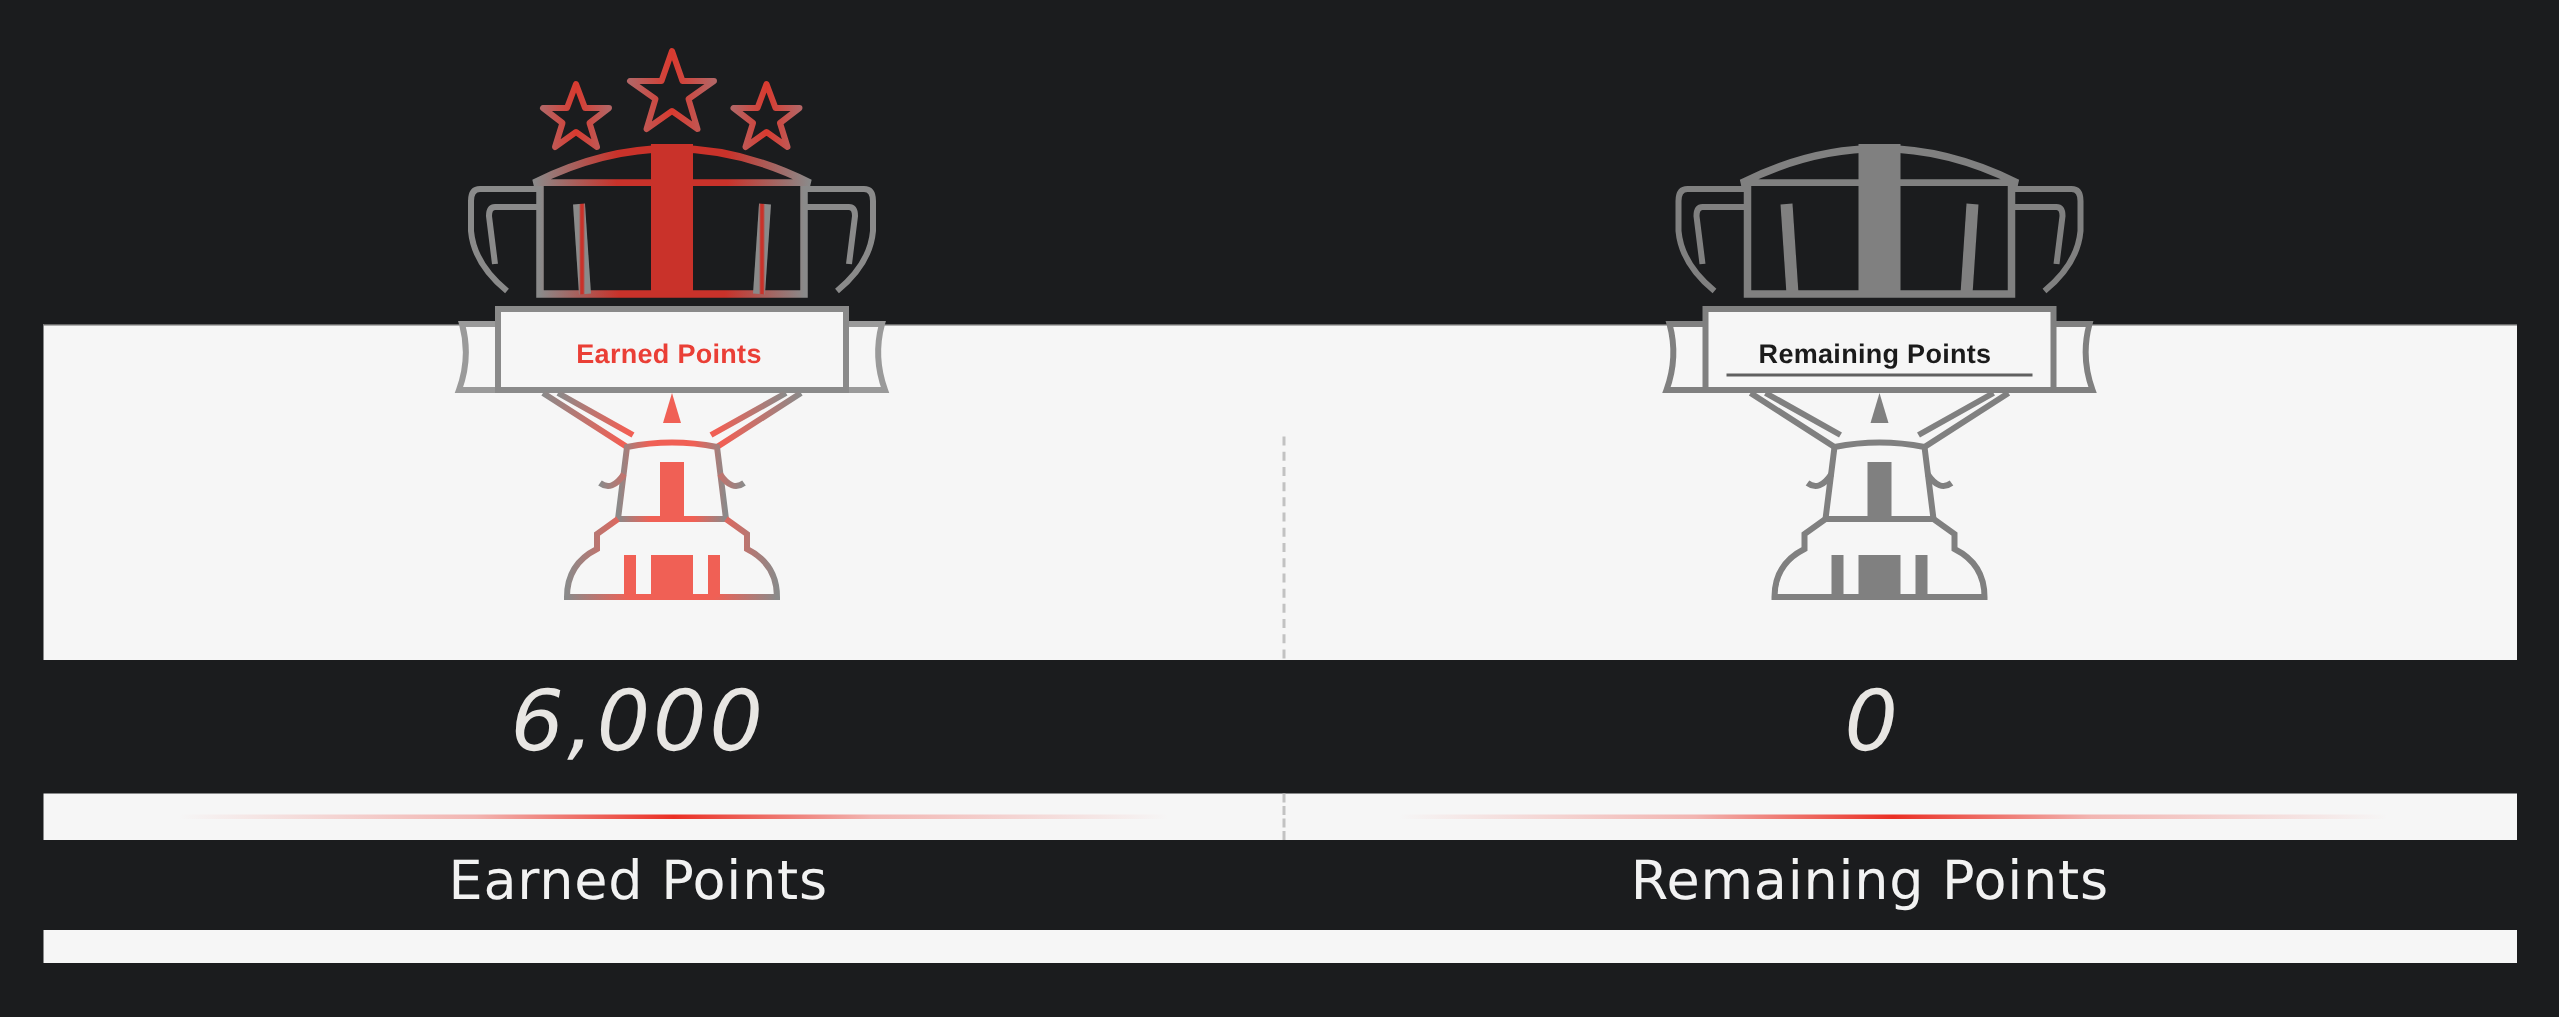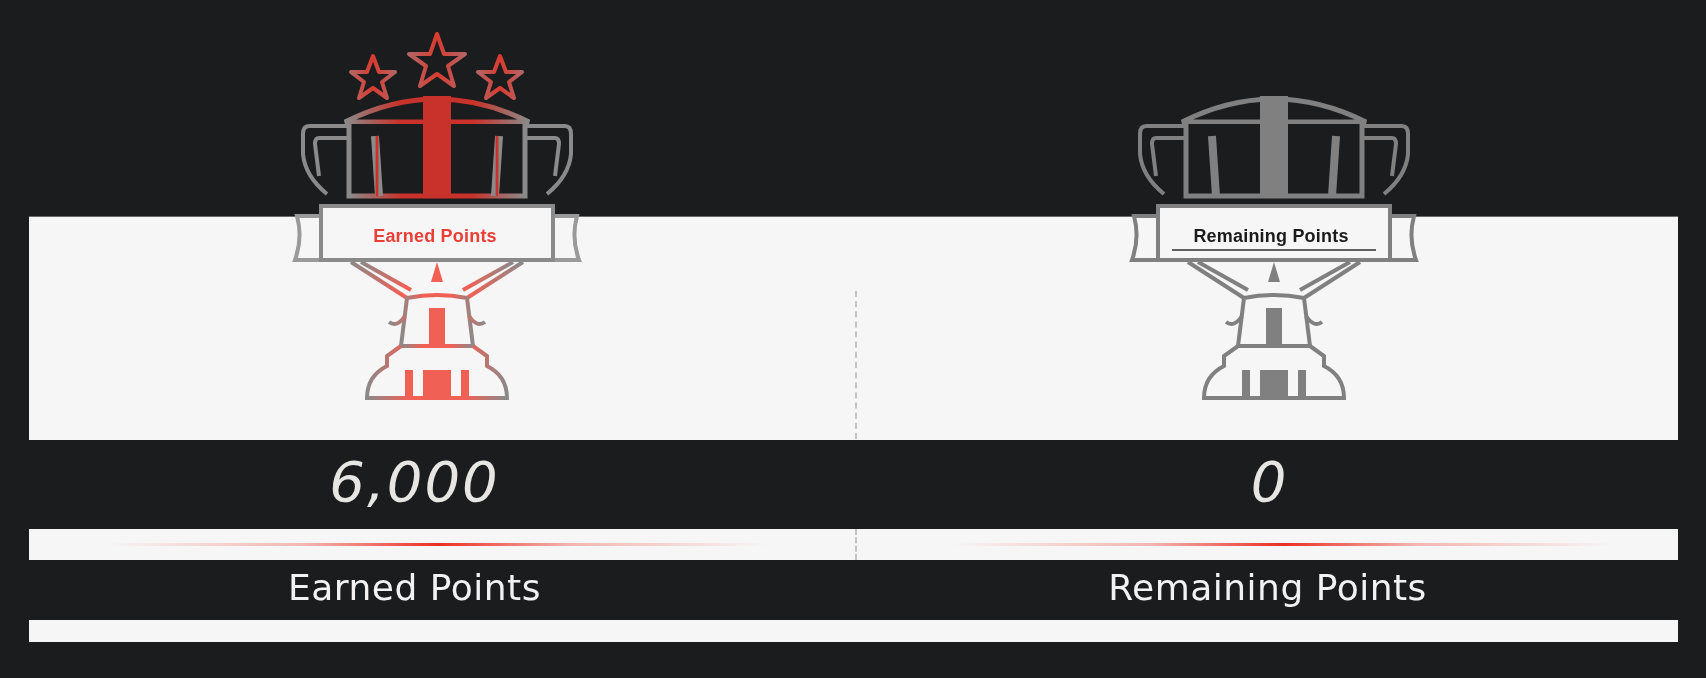--- a/index.html
+++ b/index.html
@@ -8,22 +8,22 @@
     font-family: "DejaVu Sans", sans-serif;
   }
   .panel-top { position: absolute; left: 29px; top: 216px; width: 1649px; height: 223px; background: #f6f6f6; border-top: 1px solid #6a6a6a; }
   .panel-mid { position: absolute; left: 29px; top: 529px; width: 1649px; height: 31px; background: #f6f6f6; }
   .panel-bot { position: absolute; left: 29px; top: 620px; width: 1649px; height: 22px; background: #f6f6f6; }
   .divider { position: absolute; left: 855px; width: 0; border-left: 2px dashed #c2c2c2; }
   .divider.d1 { top: 291px; height: 148px; }
   .divider.d2 { top: 529px; height: 31px; }
 
   .card { position: absolute; top: 0; width: 853px; height: 678px; }
-  .card.left { left: 0; padding-left: 16px; }
-  .card.right { left: 853px; text-decoration: underline; }
+  .card.left { left: 11px; padding-left: 16px; }
+  .card.right { left: 832px; text-decoration: underline; }
 
   .trophy { position: absolute; top: 26px; width: 300px; height: 385px; }
   .card.left .trophy { left: 287px; }
   .card.right .trophy { left: 271px; }
 
   .banner-label {
     position: absolute; left: 50%; top: 226px; transform: translateX(-50%);
     font-family: "Liberation Sans", sans-serif; font-weight: bold; font-size: 18px;
     white-space: nowrap; letter-spacing: 0.2px;
   }

